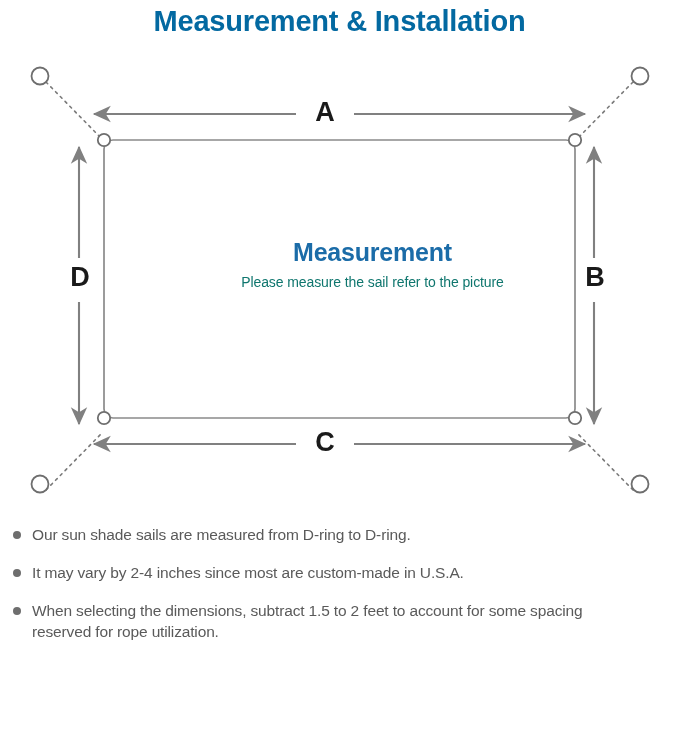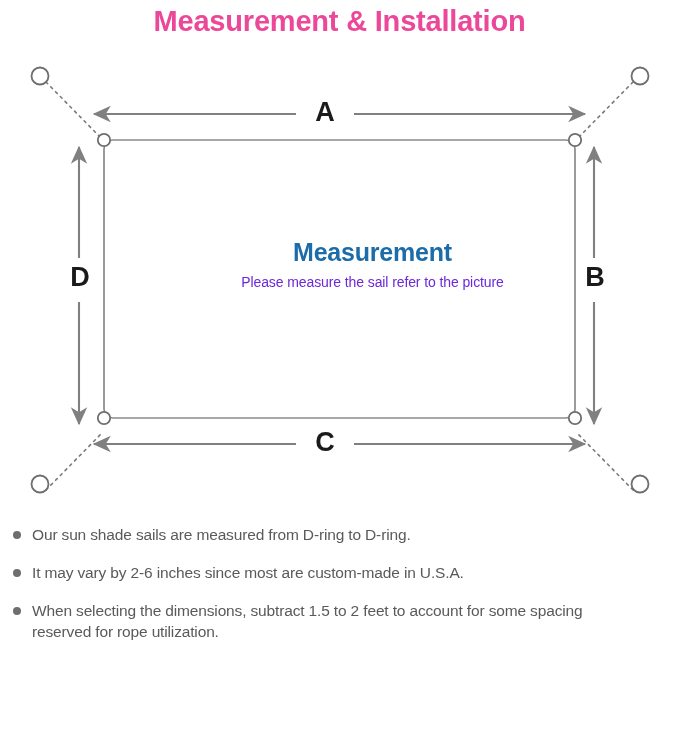--- a/index.html
+++ b/index.html
@@ -19,21 +19,21 @@
 
   
   .page-title {
     position: absolute;
     left: 0;
     top: 2px;
     width: 679px;
     text-align: center;
     font-size: 29px;
     font-weight: bold;
-    color: #ec4899;
+    color: #0369a1;
     letter-spacing: -0.2px;
     line-height: 38px;
   }
 
   
   .diagram-wrap {
     position: absolute;
     left: 0;
     top: 52px;
     width: 679px;
@@ -57,21 +57,21 @@
   .center-title {
     font-size: 25px;
     font-weight: bold;
     color: #1b6ca8;
     line-height: 30px;
     letter-spacing: -0.2px;
   }
   .center-sub {
     font-size: 14px;
     font-weight: normal;
-    color: #6d28d9;
+    color: #0f766e;
     line-height: 22px;
     margin-top: 4px;
     letter-spacing: -0.1px;
   }
 
   
   .dim-label {
     position: absolute;
     font-size: 27px;
     font-weight: bold;
@@ -180,19 +180,19 @@
   </div>
 </div>
 
 <ul class="notes">
   <li class="note-item">
     <span class="note-bullet"></span>
     <span>Our sun shade sails are measured from D-ring to D-ring.</span>
   </li>
   <li class="note-item">
     <span class="note-bullet"></span>
-    <span>It may vary by 2-6 inches since most are custom-made in U.S.A.</span>
+    <span>It may vary by 2-4 inches since most are custom-made in U.S.A.</span>
   </li>
   <li class="note-item">
     <span class="note-bullet"></span>
     <span>When selecting the dimensions, subtract 1.5 to 2 feet to account for some spacing reserved for rope utilization.</span>
   </li>
 </ul>
 
 </body></html>

